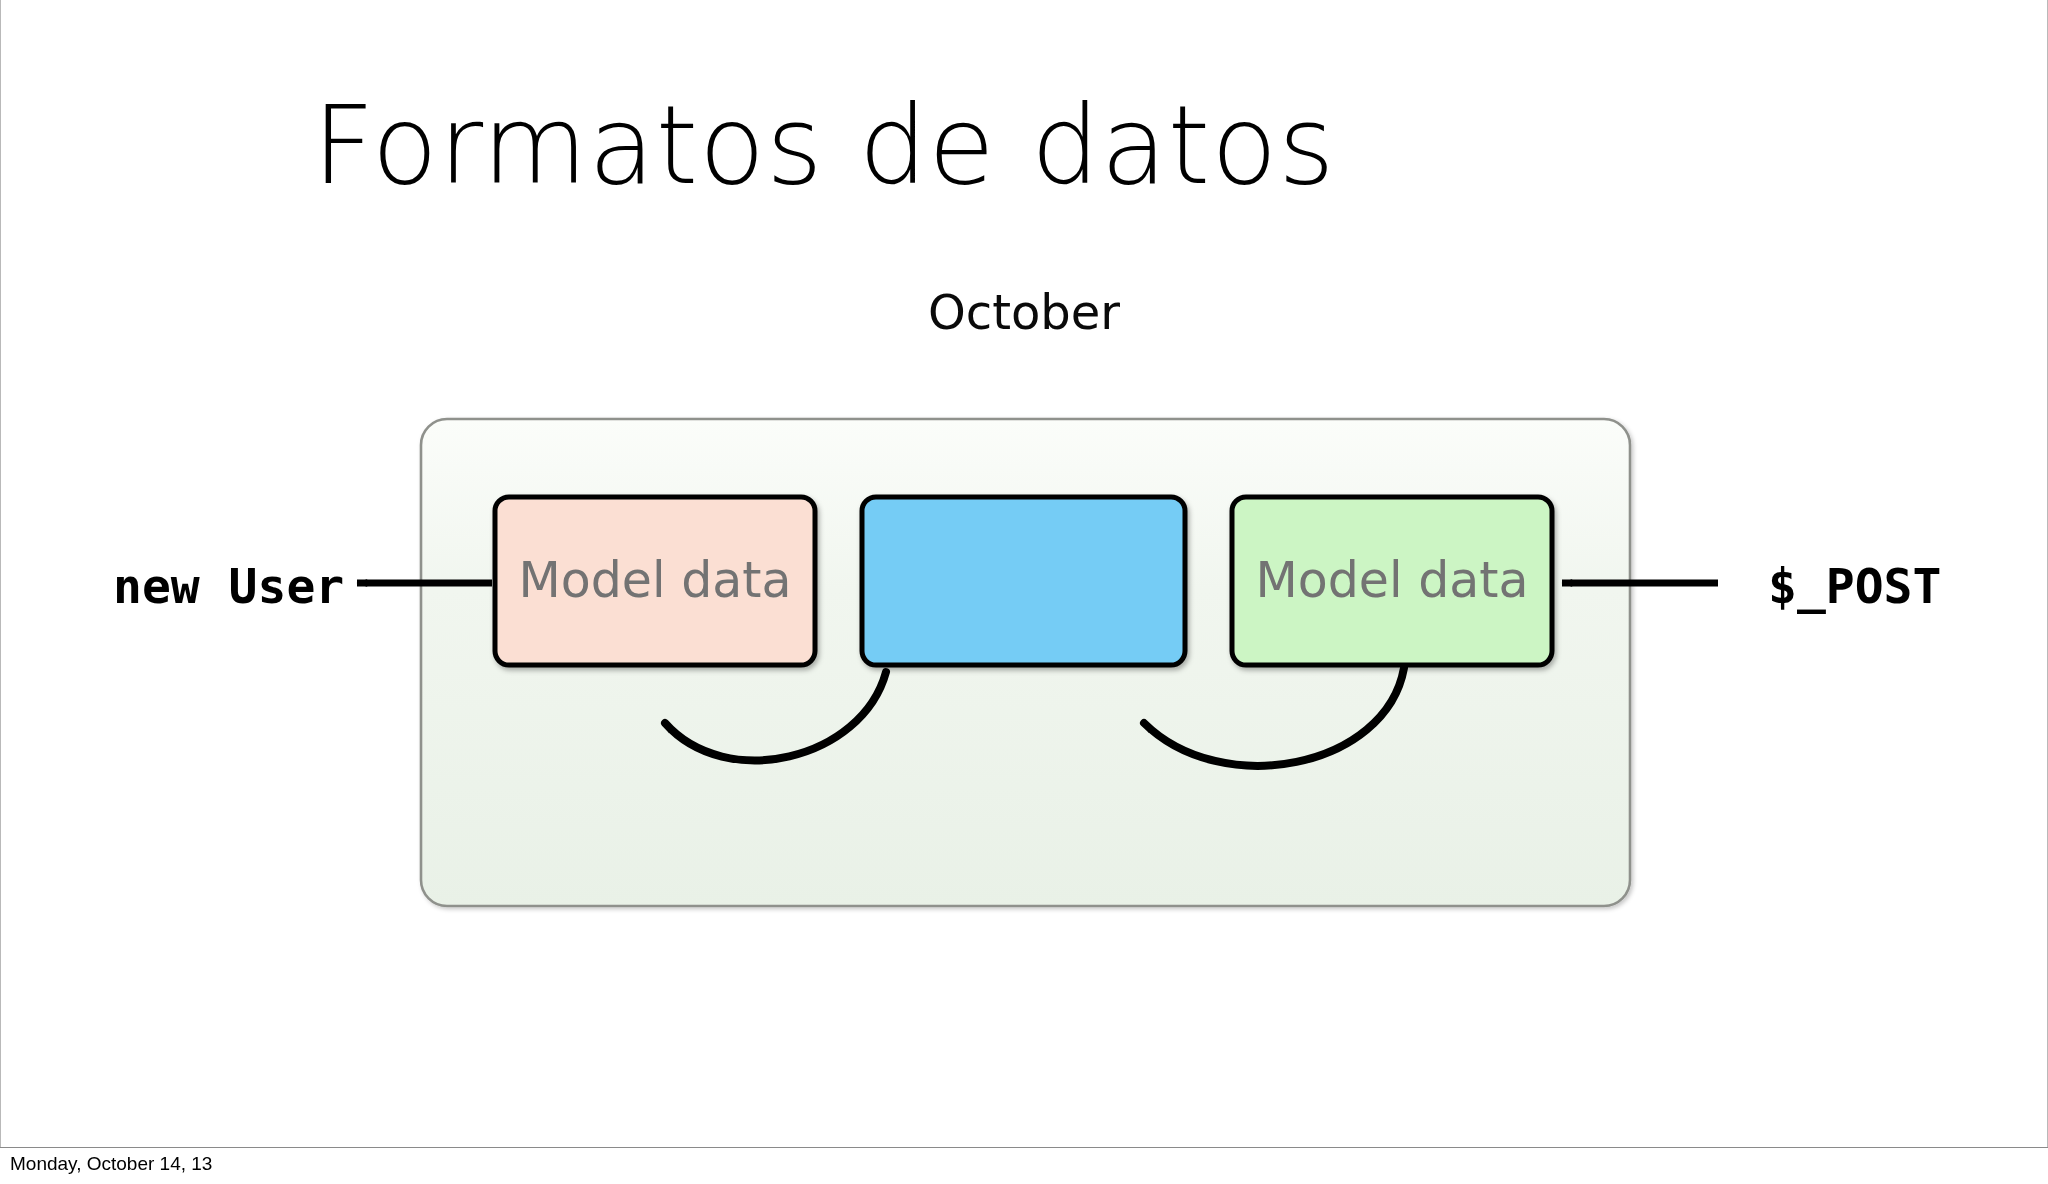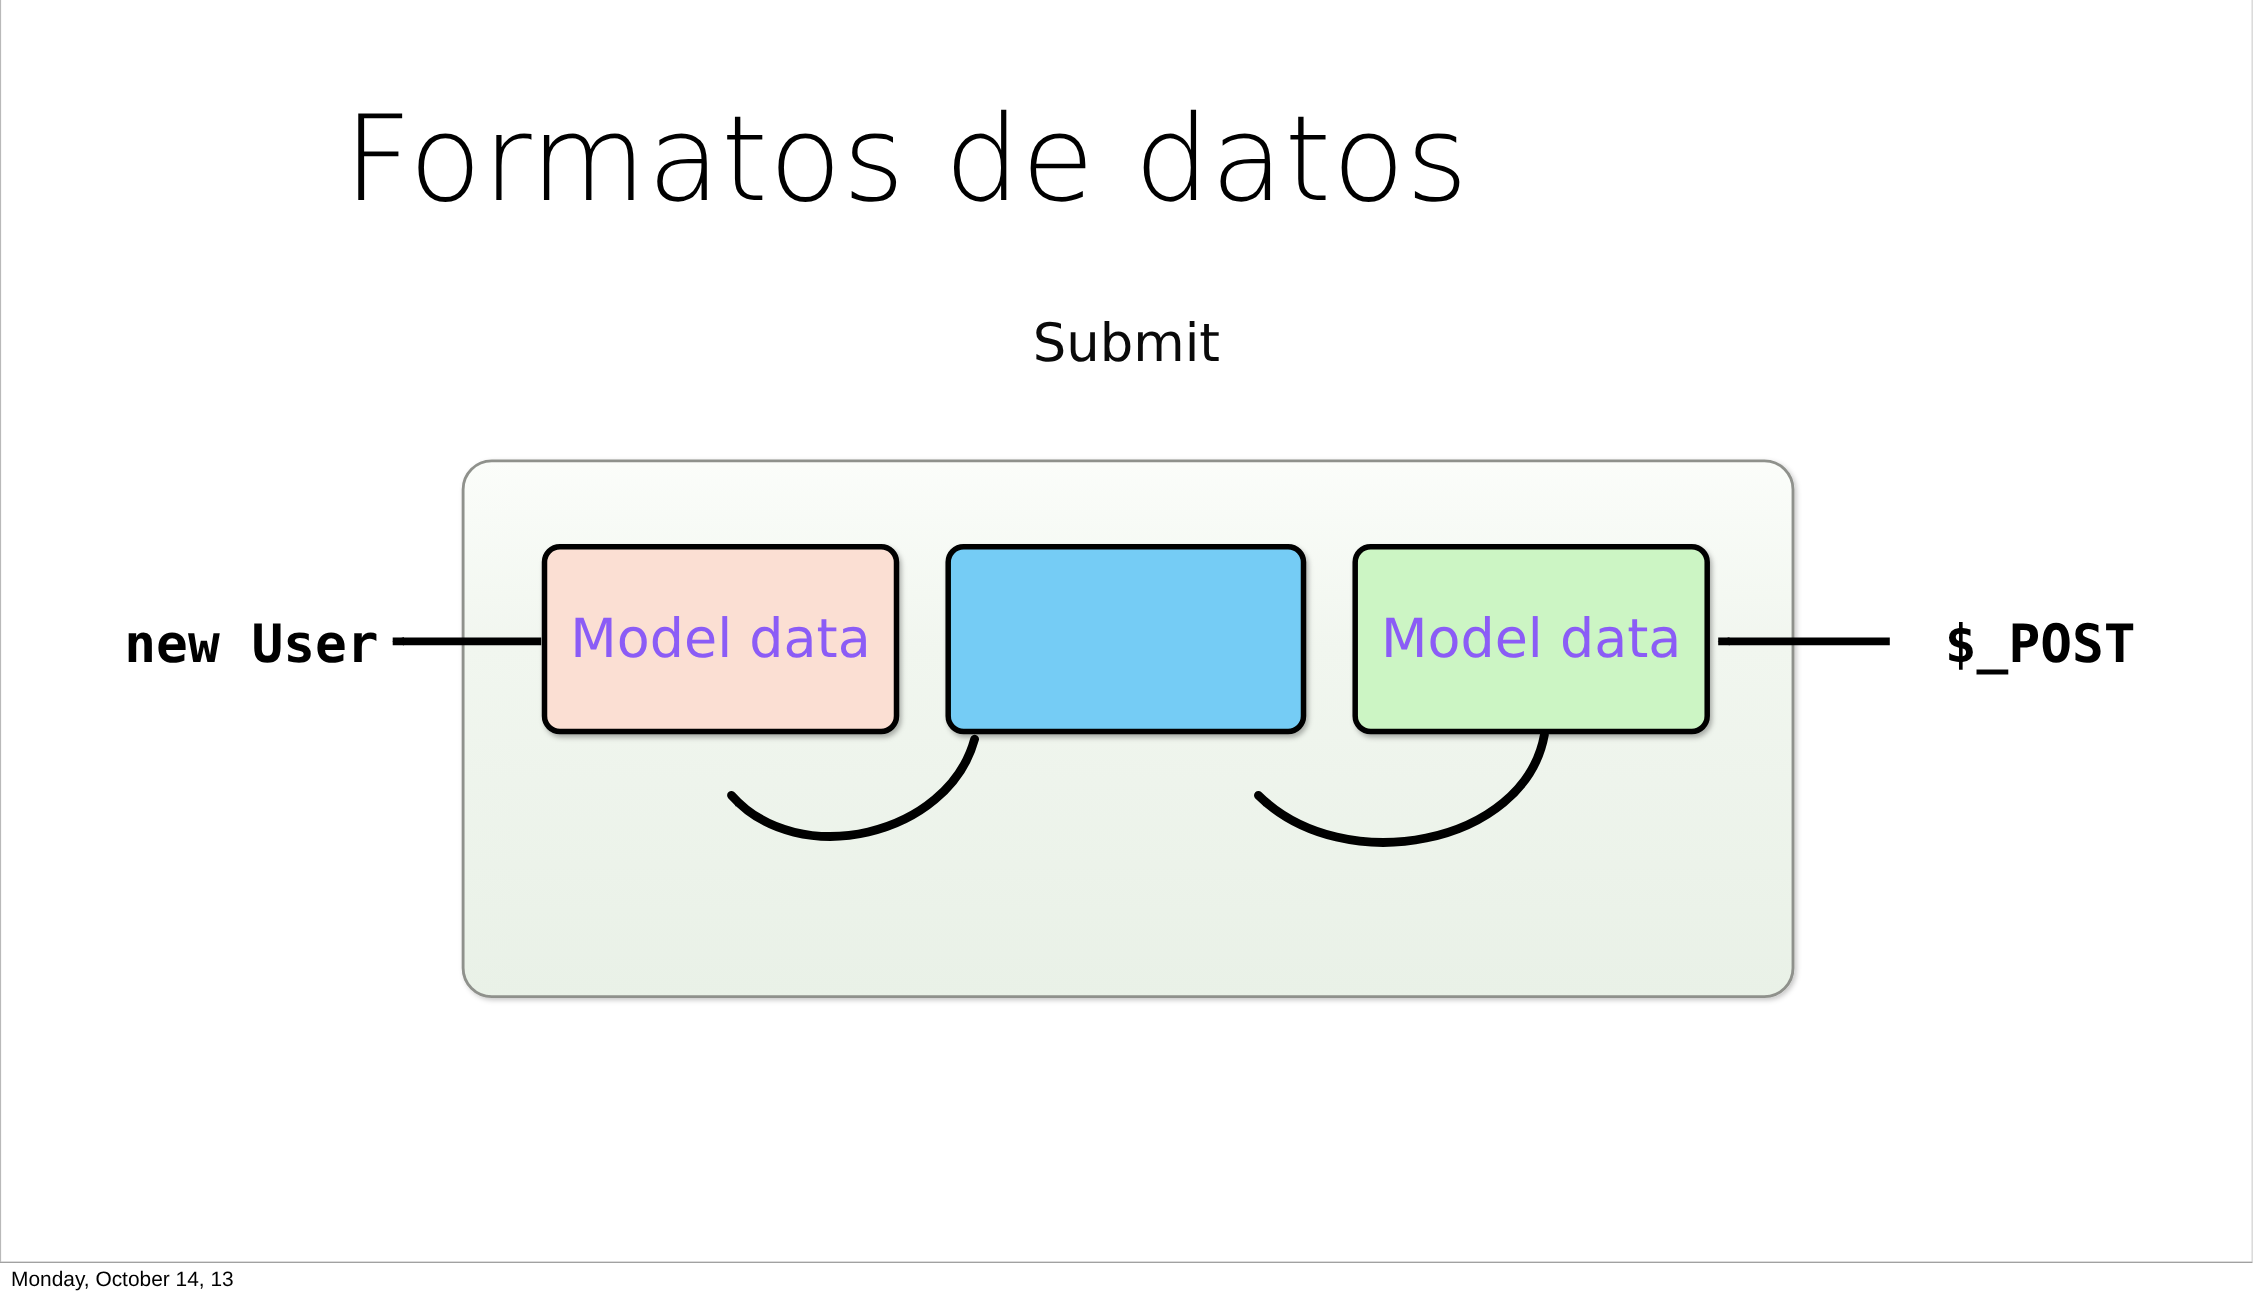--- a/index.html
+++ b/index.html
@@ -64,21 +64,21 @@
   
   .node-label {
     position: absolute;
     display: flex;
     align-items: center;
     justify-content: center;
     text-align: center;
     font-family: "DejaVu Sans", sans-serif;
     font-weight: 400;
     font-size: 49px;
-    color: #8b5cf6;
+    color: #737373;
     line-height: 1.12;
     pointer-events: none;
   }
   #label-model   { left: 495px;  top: 497px; width: 320px; height: 168px; }
   #label-norm    { left: 862px;  top: 497px; width: 323px; height: 168px; }
   #label-view    { left: 1232px; top: 497px; width: 320px; height: 168px; }
 
   .code-label {
     position: absolute;
     font-family: "DejaVu Sans Mono", monospace;
@@ -133,21 +133,21 @@
 </style>
 </head>
 <body>
 
 <div id="slide">
 
   <div class="frame-edge" id="frame-left"></div>
   <div class="frame-edge" id="frame-right"></div>
 
   <div id="title">Formatos de datos</div>
-  <div id="subtitle">Submit</div>
+  <div id="subtitle">October</div>
 
   <div id="diagram">
 
     <svg id="diagram-svg" viewBox="0 0 2048 1184">
       <defs>
         <linearGradient id="containerGrad" x1="0" y1="0" x2="0" y2="1">
           <stop offset="0%" stop-color="#fbfdfa"></stop>
           <stop offset="35%" stop-color="#f1f6ef"></stop>
           <stop offset="100%" stop-color="#e9f1e7"></stop>
         </linearGradient>

